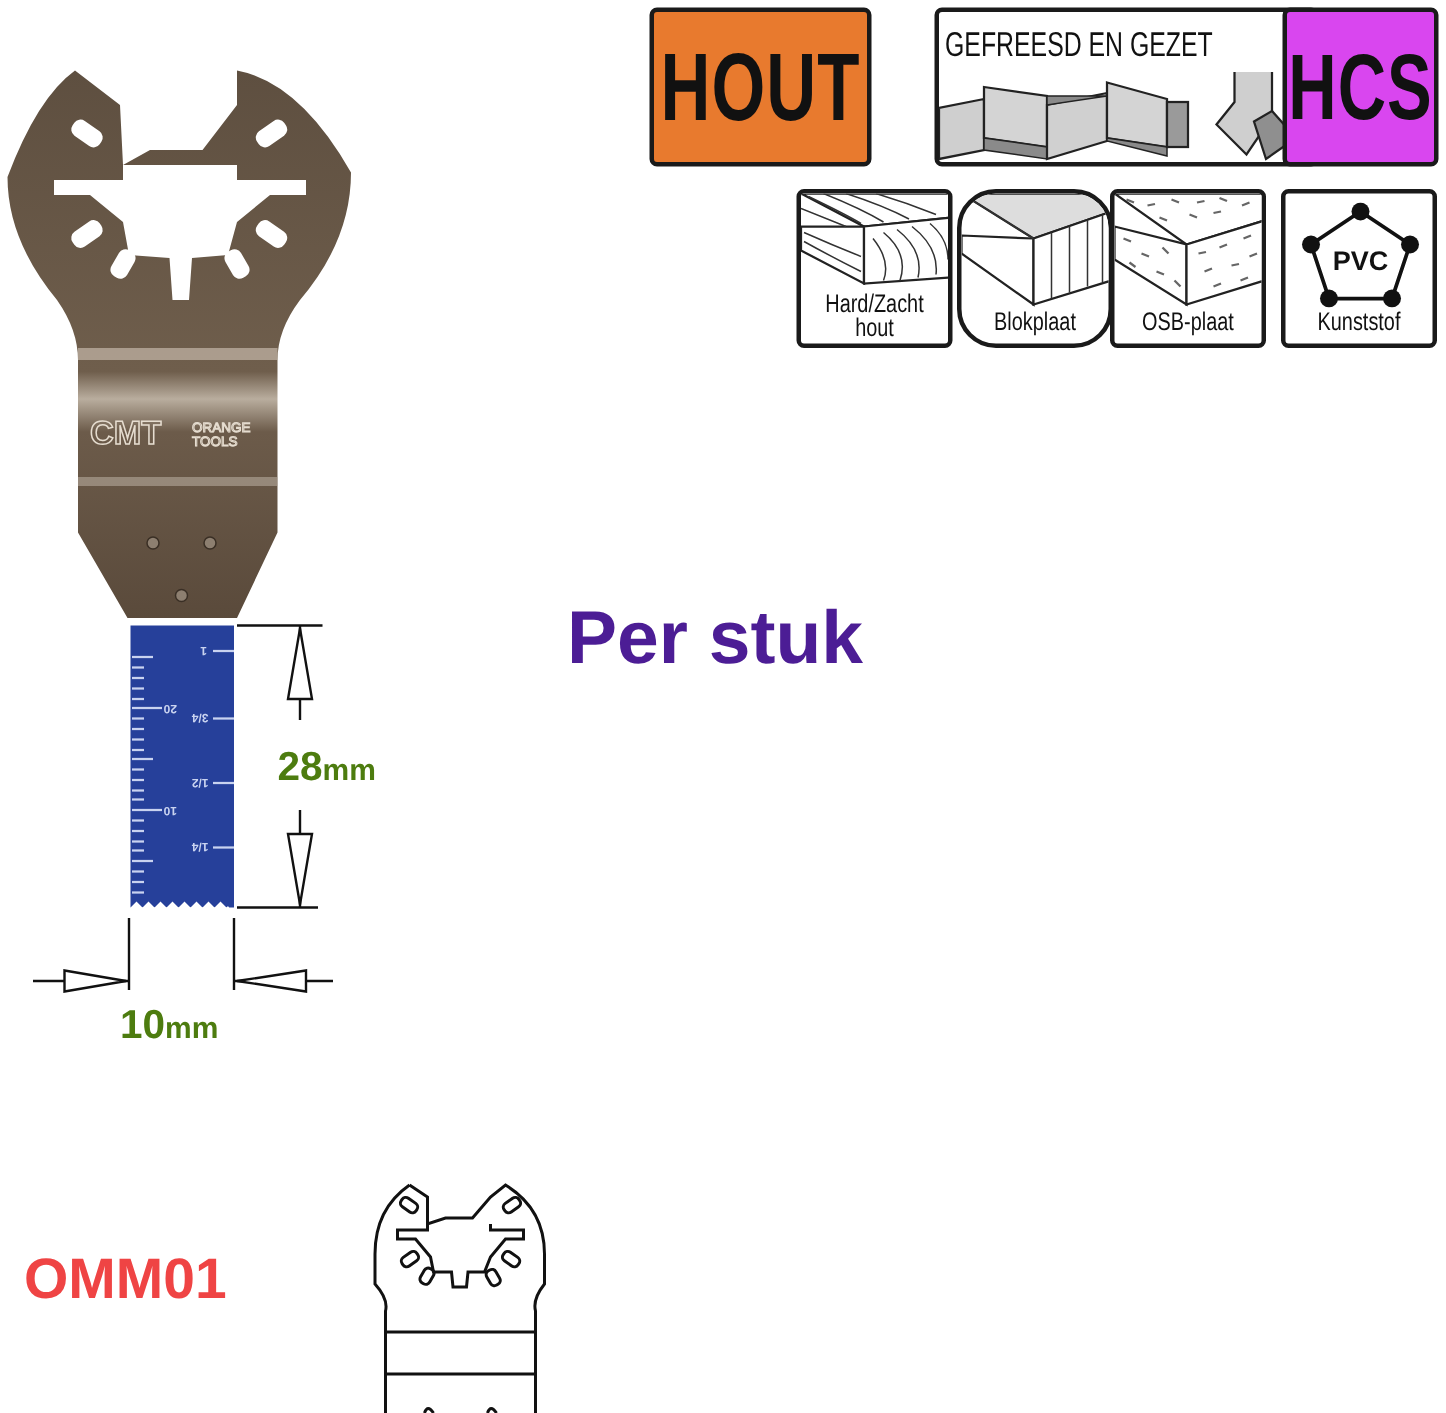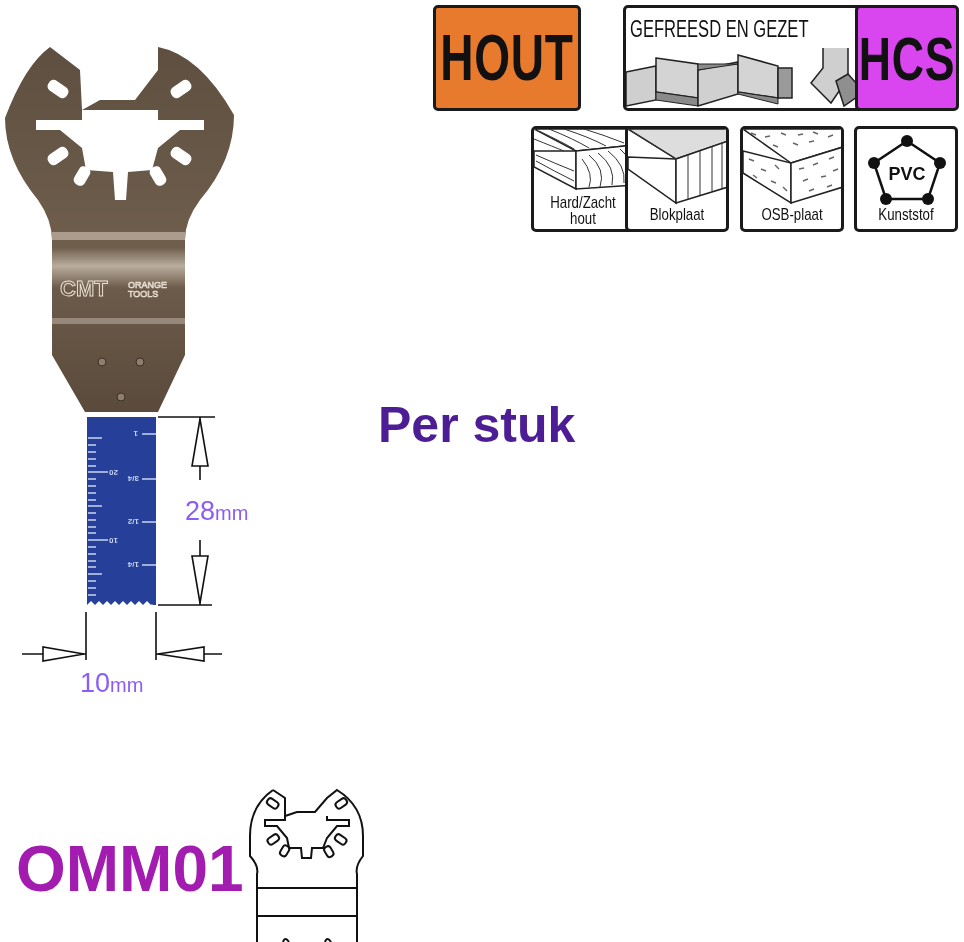--- a/index.html
+++ b/index.html
@@ -2,21 +2,21 @@
 <html><head>
   <meta charset="utf-8">
   <style>
     html,body{margin:0;padding:0;}
     body{width:964px;height:942px;background:#ffffff;position:relative;overflow:hidden;font-family:"Liberation Sans",sans-serif;}
     .abs{position:absolute;}
     .badge{position:absolute;border:3px solid #1a1a1a;border-radius:5px;box-sizing:border-box;}
     .badge-text{font-family:"Liberation Sans",sans-serif;font-weight:bold;color:#111;display:flex;align-items:center;justify-content:center;height:100%;transform:scaleX(0.72);letter-spacing:1px;}
     .mat{position:absolute;top:126px;width:104px;height:106px;border:3px solid #1a1a1a;border-radius:5px;box-sizing:border-box;background:#fff;overflow:hidden;}
     .mat-label{position:absolute;left:0;right:0;text-align:center;font-size:17px;line-height:16px;color:#111;transform:scaleX(0.78);}
-    .dim-text{position:absolute;font-weight:normal;color:#8b5cf6;}
+    .dim-text{position:absolute;font-weight:bold;color:#4d7c0f;}
     .dim-text .unit{font-size:20px;}
   </style>
 </head>
 <body>
 
 <div class="badge" style="left:433px;top:5px;width:148px;height:106px;background:#e87a2e;">
   <div class="badge-text" style="font-size:64px;">HOUT</div>
 </div>
 
 <div class="badge" style="left:589px;top:5px;width:256px;height:106px;background:#fff;margin-left:34px;">
@@ -47,21 +47,21 @@
     <path d="M5,2 Q30,14 40,20 M15,0 Q40,10 55,19 M30,0 Q55,8 72,17 M50,0 Q70,6 90,14 M0,10 Q20,18 30,22" stroke="#333" stroke-width="1" fill="none"></path>
     <path d="M48,30 Q60,45 55,58 M55,26 Q72,40 66,58 M64,24 Q82,38 78,56 M74,22 Q92,36 90,54 M86,20 Q98,30 98,44" stroke="#333" stroke-width="1" fill="none"></path>
     <path d="M2,26 Q20,34 40,42 M2,32 Q20,42 40,52" stroke="#333" stroke-width="1" fill="none"></path>
   </svg>
   <div class="mat-label" style="top:66px;">
     <div>Hard/Zacht</div>
     <div>hout</div>
   </div>
 </div>
 
-<div class="mat" style="left:625px;">
+<div class="mat" style="left:638px;border-radius:26px;">
   <svg class="abs" style="left:0;top:0;" width="100" height="80" viewBox="0 0 100 80">
     <polygon points="0,0 100,0 100,12 48,30" fill="#ddd" stroke="#222" stroke-width="1.5"></polygon>
     <polygon points="0,28 48,30 48,74 0,40" fill="#fff" stroke="#222" stroke-width="1.5"></polygon>
     <polygon points="48,30 100,12 100,58 48,74" fill="#fff" stroke="#222" stroke-width="1.5"></polygon>
     <line x1="60" y1="26" x2="60" y2="70" stroke="#333"></line>
     <line x1="72" y1="22" x2="72" y2="66" stroke="#333"></line>
     <line x1="84" y1="18" x2="84" y2="62" stroke="#333"></line>
     <line x1="94" y1="14" x2="94" y2="59" stroke="#333"></line>
     <line x1="0" y1="0" x2="48" y2="30" stroke="#333"></line>
   </svg>
@@ -204,21 +204,21 @@
 
 <div class="dim-text" style="left:185px;top:496px;font-size:27px;">
   <span>28</span><span class="unit">mm</span>
 </div>
 <div class="dim-text" style="left:80px;top:668px;font-size:27px;">
   <span>10</span><span class="unit">mm</span>
 </div>
 
 <div class="abs" style="left:378px;top:396px;font-size:50px;font-weight:bold;color:#4c1d95;">Per stuk</div>
 
-<div class="abs" style="left:16px;top:832px;font-size:64px;font-weight:bold;color:#a21caf;">OMM01</div>
+<div class="abs" style="left:16px;top:832px;font-size:38px;font-weight:bold;color:#ef4444;">OMM01</div>
 
 <svg class="abs" style="left:245px;top:786px;" width="125" height="156" viewBox="0 0 125 156">
   <g fill="none" stroke="#111" stroke-width="2">
     <path d="M28,4 L40,12 L40,30 L52,26 L70,26 L82,12 L92,4 Q118,20 118,50 L118,70 Q110,80 112,88 L112,156 M28,4 Q5,20 5,50 L5,70 Q14,80 12,88 L12,156"></path>
     <path d="M40,30 L40,34 L20,34 L20,40 L32,40 L42,52 L44,62 L56,62 L57,72 L66,72 L67,62 L78,62 L82,52 L92,40 L104,40 L104,34 L82,34 L82,30"></path>
     <rect x="22" y="14" width="12" height="7" rx="3" transform="rotate(35 28 17)"></rect>
     <rect x="90" y="14" width="12" height="7" rx="3" transform="rotate(-35 96 17)"></rect>
     <rect x="22" y="50" width="12" height="7" rx="3" transform="rotate(-35 28 53)"></rect>
     <rect x="90" y="50" width="12" height="7" rx="3" transform="rotate(35 96 53)"></rect>
     <rect x="34" y="62" width="11" height="7" rx="3" transform="rotate(-60 39 65)"></rect>

